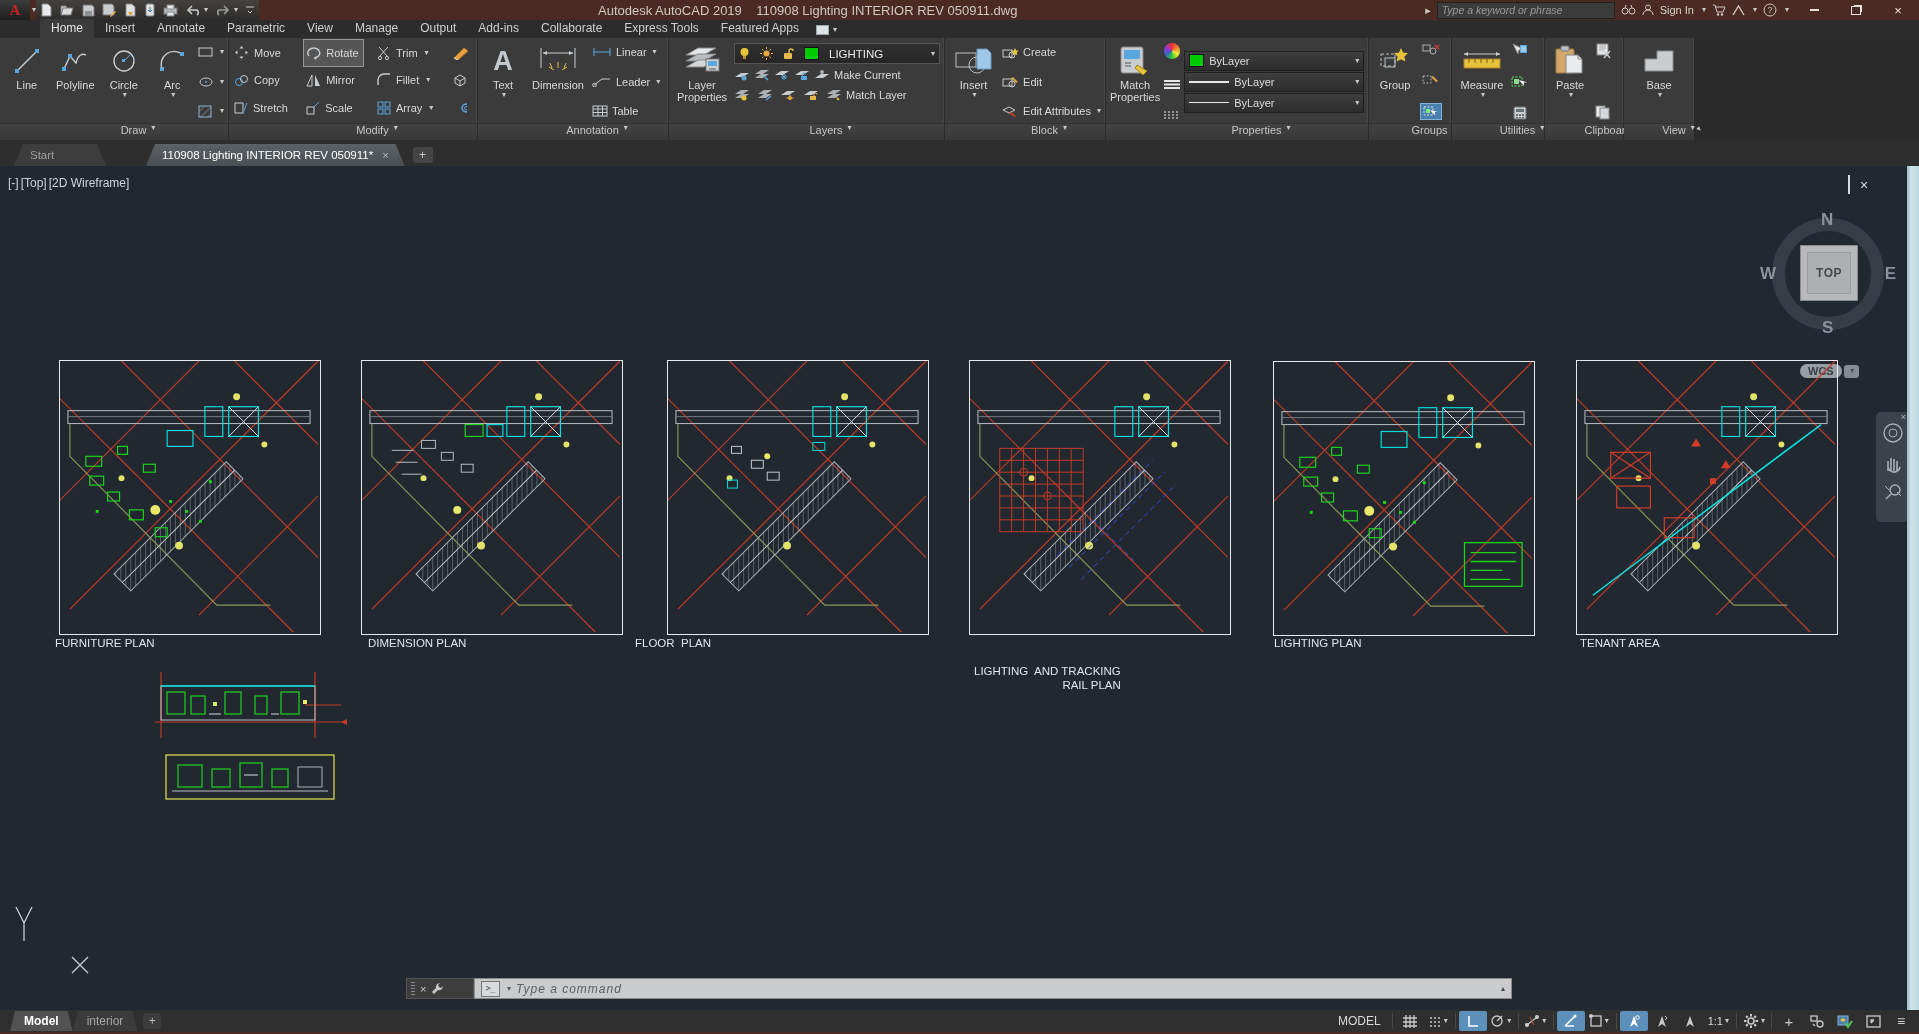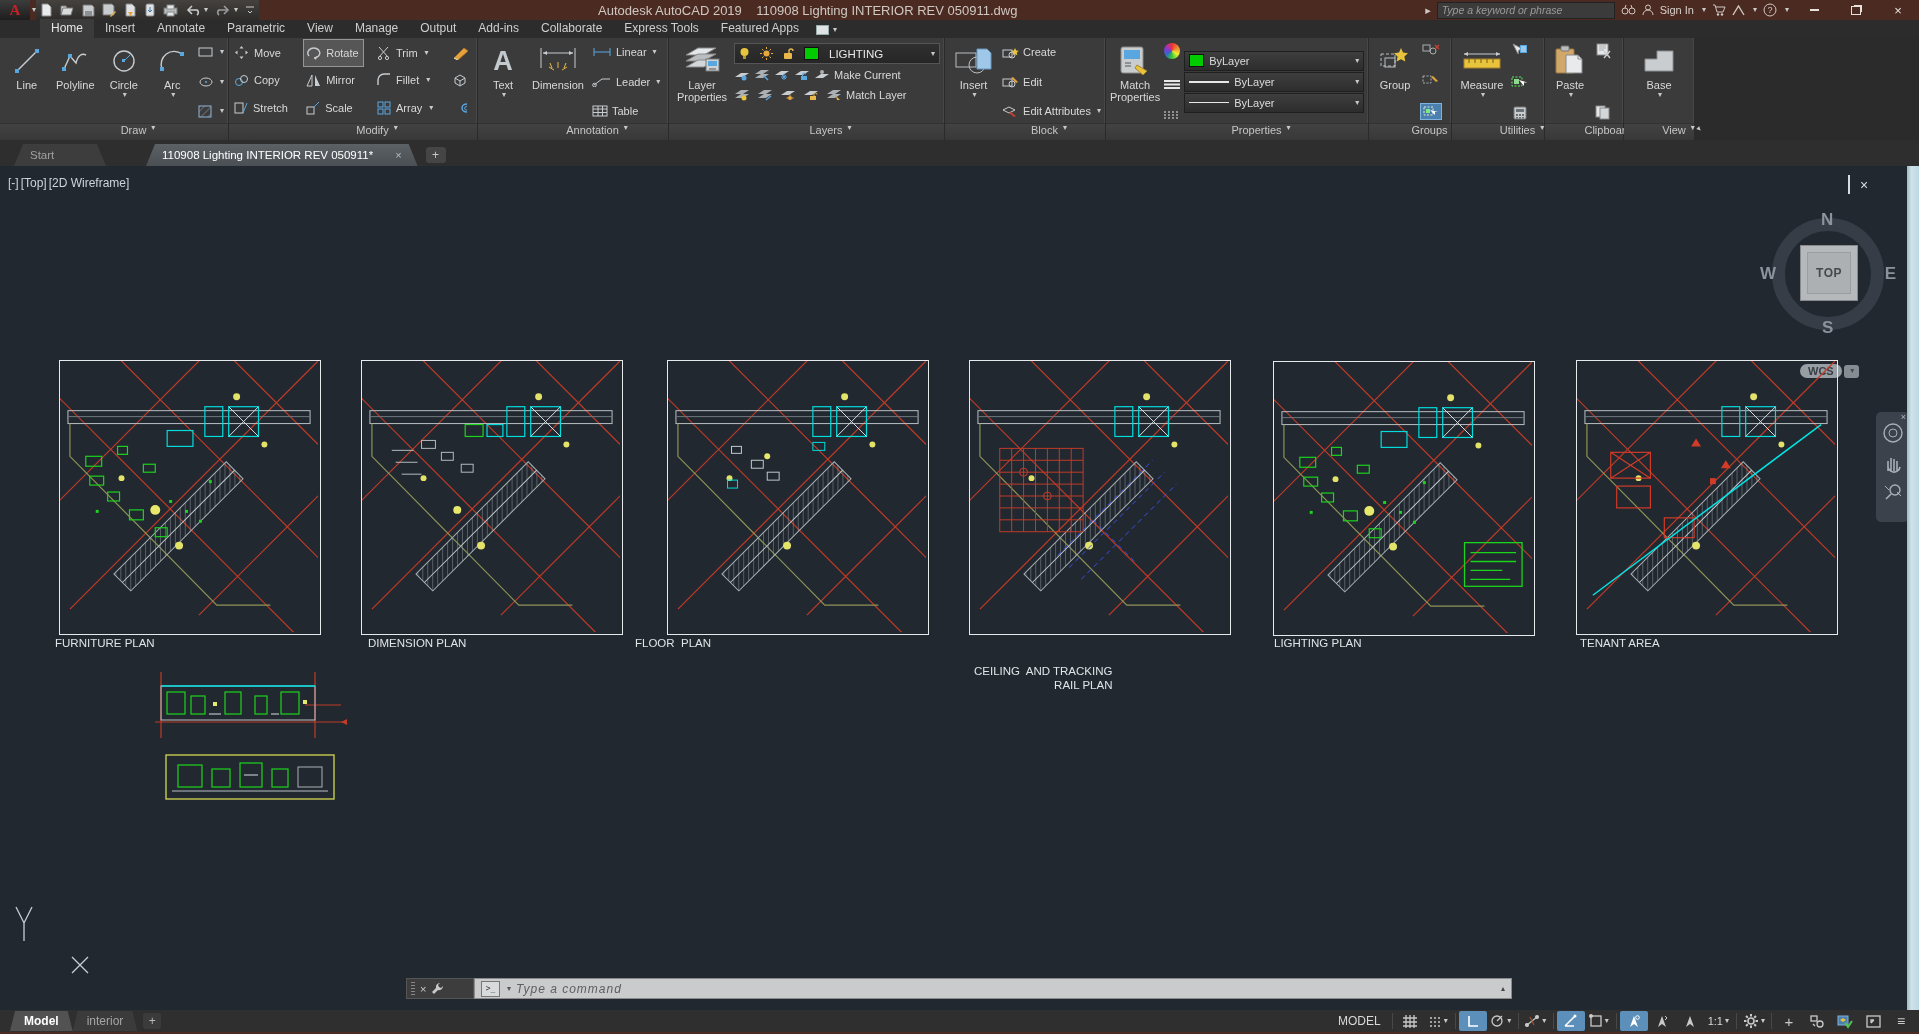--- a/index.html
+++ b/index.html
@@ -59,21 +59,21 @@
   .prow{height:18px;width:170px;background:linear-gradient(#3e3e3e,#2d2d2d);border:1px solid #1f1f1f;
         display:flex;align-items:center;gap:5px;padding:0 4px;color:#dcdcdc;font-size:11px;}
   .lnw{flex:0 0 40px;height:0;border-top:2px solid #e8e8e8}
   .lnt{flex:0 0 40px;height:0;border-top:1px solid #e8e8e8}
 
   
   #filetabs{position:absolute;top:140px;left:0;right:0;height:26px;background:#2e2e2e;display:flex;align-items:flex-end;}
   .ftab{height:22px;display:flex;align-items:center;font-size:11.5px;padding:0 16px;
         clip-path:polygon(9px 0,calc(100% - 9px) 0,100% 100%,0 100%);}
   .ftab.start{background:#3d3d3d;color:#a0a0a0;margin-left:14px;width:60px}
-  .ftab.active{background:linear-gradient(#5c6165,#4a4f53);color:#fff;gap:22px;margin-left:40px}
+  .ftab.active{background:linear-gradient(#5c6165,#4a4f53);color:#fff;gap:9px;margin-left:40px}
   .ftab .x{color:#b9bdc0;font-size:11px}
   #ftplus{width:20px;height:16px;background:#454545;border-radius:3px;margin:0 0 3px 8px;
           color:#c9c9c9;display:flex;align-items:center;justify-content:center;font-size:12px;}
 
   
   #canvas{position:absolute;top:166px;left:0;right:0;height:844px;background:#212830;overflow:hidden;}
   #vplabel{position:absolute;left:8px;top:10px;color:#ced4d9;font-size:12px;display:flex;gap:2px;}
   #dwbtns{position:absolute;left:1838px;top:10px;display:flex;gap:10px;align-items:center;color:#d7dce0}
   #dwbtns .bar{width:9px;height:2px;background:#d7dce0;margin-top:6px}
   #dwbtns .rest{width:8px;height:7px;border:1px solid #d7dce0;box-shadow:2px -2px 0 -1px #d7dce0}
@@ -1086,21 +1086,21 @@
             <rect x="134" y="118" width="6" height="6"></rect>
           </g>
         <line x1="16" y1="236" x2="246" y2="64" stroke="#00e5e5" stroke-width="1.5"></line>
       </svg>
     </div>
 
     <div class="plan-label" style="left:55px;top:470px">FURNITURE PLAN</div>
     <div class="plan-label" style="left:368px;top:470px">DIMENSION PLAN</div>
     <div class="plan-label" style="left:635px;top:470px">FLOOR  PLAN</div>
     <div class="plan-label" style="left:974px;top:470px">
-      <div>CEILING  AND TRACKING</div><div>RAIL PLAN</div>
+      <div>LIGHTING  AND TRACKING</div><div>RAIL PLAN</div>
     </div>
     <div class="plan-label" style="left:1274px;top:470px">LIGHTING PLAN</div>
     <div class="plan-label" style="left:1580px;top:470px">TENANT AREA</div>
 
     <div style="position:absolute;left:155px;top:506px">
       <svg width="192" height="66">
         <g stroke="#c23b27" stroke-width="1.2">
             <line x1="6" y1="-2" x2="6" y2="66"></line>
             <line x1="160" y1="-2" x2="160" y2="66"></line>
             <line x1="0" y1="50" x2="190" y2="50"></line>

